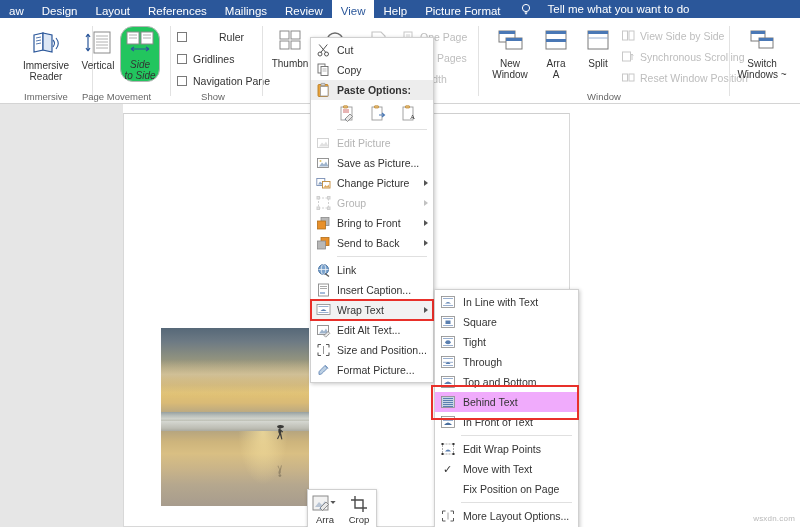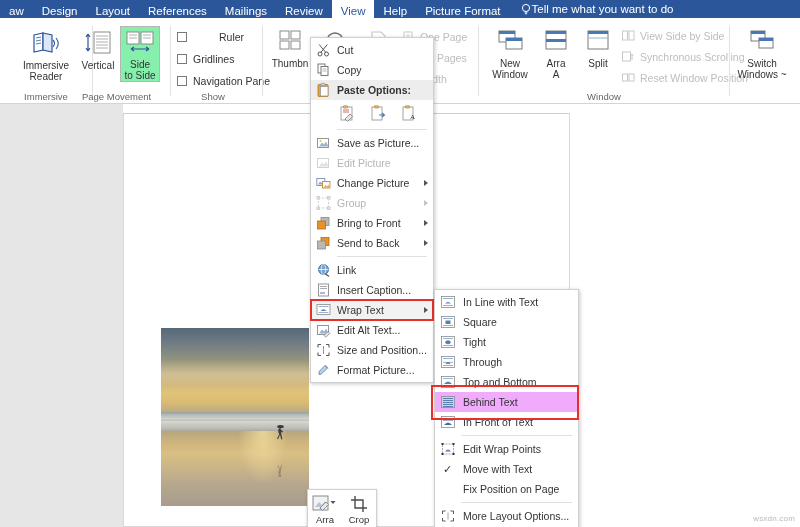--- a/index.html
+++ b/index.html
@@ -17,21 +17,21 @@
     position: absolute; left: 0; top: 0; width: 800px; height: 18px;
     background: #2b579a; display: flex; align-items: stretch;
     font-size: 11.5px; color: #ffffff;
   }
   .tab {
     display: flex; align-items: center; padding: 0 9px; white-space: nowrap;
     height: 22px; line-height: 22px;
   }
   .tab.active { background: #ffffff; color: #2b579a; }
   .tellme {
-    display: flex; align-items: center; gap: 0; padding-left: 10px;
+    display: flex; align-items: center; gap: 16px; padding-left: 10px;
     color: #ffffff; font-size: 11.5px; white-space: nowrap;
   }
   .bulb { width: 12px; height: 13px; position: relative; display: inline-block; }
   .bulb svg { display: block; }
 
   
   .ribbon {
     position: absolute; left: 0; top: 22px; width: 800px; height: 82px;
     background: #ffffff; border-bottom: 1px solid #d4d4d4;
   }
@@ -40,21 +40,21 @@
     position: absolute; bottom: 2px; left: 0; width: 100%;
     text-align: center; font-size: 9.5px; color: #666; white-space: nowrap;
   }
   .grp-sep { position: absolute; top: 4px; width: 1px; height: 70px; background: #e2e2e2; }
 
   .bigbtn {
     position: absolute; text-align: center; font-size: 10px; color: #333;
     line-height: 11px; width: 56px;
   }
   .bigbtn .ic { height: 30px; display:flex; align-items:center; justify-content:center; margin-bottom: 2px;}
-  .bigbtn.sel { background: #86efac; border: 1px solid #b5b5b5; border-radius: 0; }
+  .bigbtn.sel { background: #22c55e; border: 1px solid #b5b5b5; border-radius: 13px; font-style: italic; }
   .bigbtn.dis { color: #bdbdbd; }
 
   .chk {
     position: absolute; font-size: 10.5px; color: #333; display: flex;
     align-items: center; gap: 6px; white-space: nowrap;
   }
   .chkbox { width: 10px; height: 10px; border: 1px solid #7a7a7a; background: #fff; display:inline-block; }
 
   .smallcmd {
     position: absolute; font-size: 10.5px; color: #bdbdbd; display: flex;
@@ -552,39 +552,39 @@
         <svg width="17" height="17" viewBox="0 0 17 17">
           <rect x="2" y="2" width="10" height="13" fill="#fff" stroke="#9a9a9a" stroke-width="0.9"></rect>
           <rect x="4.5" y="0.8" width="4" height="2.2" rx="0.5" fill="#e8c07a" stroke="#b97d22" stroke-width="0.7"></rect>
           <text x="9" y="14" font-size="7" fill="#333" font-family="Liberation Serif, serif">A</text>
         </svg>
       </span>
     </div>
 
     <div class="menusep"></div>
 
+    <div class="mi dis">
+      <span class="ic">
+        <svg width="15" height="15" viewBox="0 0 15 15">
+          <rect x="1.5" y="3" width="11" height="9" fill="#fff" stroke="#cfcfcf" stroke-width="0.9"></rect>
+          <path d="M3 11 l3-4 l2 2 l2-3 l2.5 5 z" fill="#e0e0e0"></path>
+        </svg>
+      </span>
+      <span>Edit Picture</span>
+    </div>
+
     <div class="mi">
       <span class="ic">
         <svg width="15" height="15" viewBox="0 0 15 15">
           <rect x="1.5" y="3" width="11" height="9" fill="#fff" stroke="#8a8a8a" stroke-width="0.9"></rect>
           <path d="M3 11 l3-4 l2 2 l2-3 l2.5 5 z" fill="#9fb4cc"></path>
           <circle cx="4.5" cy="5.5" r="1" fill="#e0c264"></circle>
         </svg>
       </span>
       <span>Save as Picture...</span>
-    </div>
-
-    <div class="mi dis">
-      <span class="ic">
-        <svg width="15" height="15" viewBox="0 0 15 15">
-          <rect x="1.5" y="3" width="11" height="9" fill="#fff" stroke="#cfcfcf" stroke-width="0.9"></rect>
-          <path d="M3 11 l3-4 l2 2 l2-3 l2.5 5 z" fill="#e0e0e0"></path>
-        </svg>
-      </span>
-      <span>Edit Picture</span>
     </div>
 
     <div class="mi">
       <span class="ic">
         <svg width="15" height="15" viewBox="0 0 15 15">
           <rect x="0.8" y="3" width="8" height="7" fill="#fff" stroke="#7a8fb5" stroke-width="0.9"></rect>
           <path d="M2 9 l2-3 l1.5 1.5 l1.5-2 l2 3.5 z" fill="#8fa6c4"></path>
           <rect x="6.5" y="6" width="7.5" height="6.5" fill="#fff" stroke="#c08a3a" stroke-width="0.9"></rect>
           <path d="M7.5 12 l2-2.5 l1.5 1.5 l1.5-2 l1 3 z" fill="#e0a85a"></path>
         </svg>

